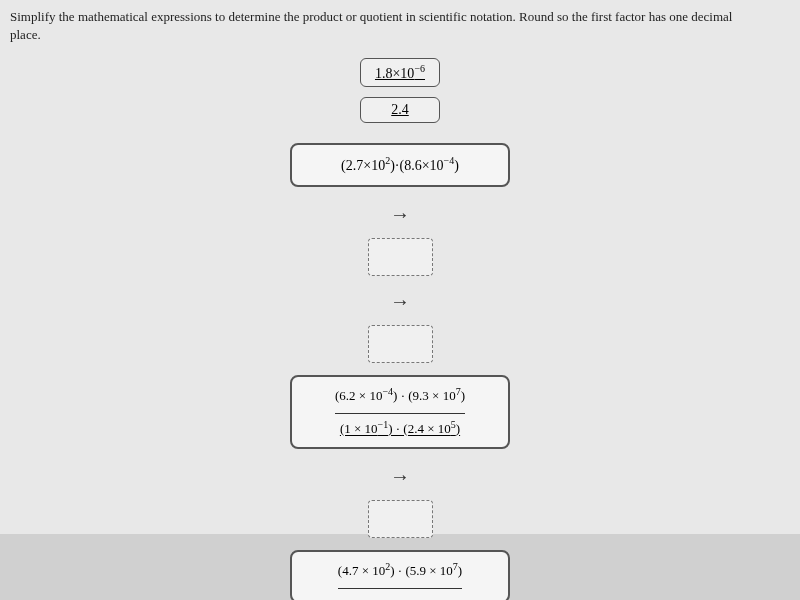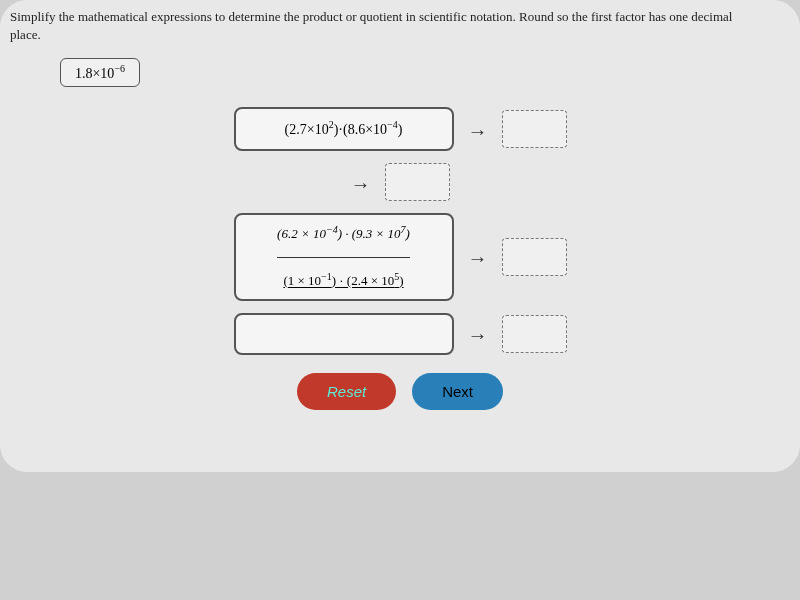--- a/index.html
+++ b/index.html
@@ -7,57 +7,57 @@
       width: 800px;
       height: 600px;
       background: #d0d0d0;
       font-family: 'Times New Roman', Times, serif;
       overflow: hidden;
       position: relative;
     }
     .page {
       background: #e8e8e8;
       width: 800px;
-      height: 472px;
+      height: 534px;
       position: relative;
-      border-radius: 27px;
     }
     .instruction {
       font-size: 13px;
       color: #222;
       padding: 8px 10px 4px 10px;
       line-height: 1.4;
     }
     .answer-bank {
       display: flex;
-      flex-direction: row;
+      flex-direction: column;
       gap: 10px;
       padding: 10px 60px 10px 60px;
       align-items: center;
+      text-decoration: underline;
     }
     .answer-tile {
       border: 1.5px solid #555;
       border-radius: 6px;
       padding: 4px 10px;
       font-size: 14px;
       background: #f0f0f0;
       min-width: 80px;
       text-align: center;
       font-family: 'Times New Roman', Times, serif;
     }
     .main-area {
       display: flex;
       flex-direction: column;
       align-items: center;
       gap: 12px;
       margin-top: 10px;
     }
     .problem-row {
       display: flex;
-      flex-direction: row;
+      flex-direction: column;
       align-items: center;
       gap: 14px;
     }
     .expression-box {
       border: 2px solid #555;
       border-radius: 8px;
       padding: 8px 14px;
       font-size: 14px;
       background: #f5f5f5;
       min-width: 220px;
@@ -83,23 +83,22 @@
     .fraction {
       display: inline-flex;
       flex-direction: column;
       align-items: center;
       vertical-align: middle;
       font-size: 13px;
       line-height: 1.3;
     }
     .fraction .numer {
       border-bottom: 1.5px solid #333;
-      padding-bottom: 14px;
-      margin-bottom: 12px;
-      font-style: italic;
+      padding-bottom: 8px;
+      margin-bottom: 4px;
     }
     .fraction .denom {
       padding-top: 0px;
       text-decoration: underline;
     }
     .buttons-row {
       display: flex;
       flex-direction: row;
       gap: 16px;
       justify-content: center;
@@ -127,20 +126,21 @@
   </style>
 </head>
 <body>
 <div class="page">
   <div class="instruction">
     Simplify the mathematical expressions to determine the product or quotient in scientific notation. Round so the first factor has one decimal<br>place.
   </div>
 
   <div class="answer-bank">
     <div class="answer-tile">1.8×10<sup>−6</sup></div>
+    <div class="answer-tile">2.4</div>
   </div>
 
   <div class="main-area">
 
     <div class="problem-row">
       <div class="expression-box">
         (2.7×10<sup>2</sup>)·(8.6×10<sup>−4</sup>)
       </div>
       <div class="arrow">→</div>
       <div class="drop-box"></div>
@@ -158,20 +158,21 @@
           <span class="denom">(1 × 10<sup>−1</sup>) · (2.4 × 10<sup>5</sup>)</span>
         </span>
       </div>
       <div class="arrow">→</div>
       <div class="drop-box"></div>
     </div>
 
     <div class="problem-row">
       <div class="expression-box">
         <span class="fraction">
+          <span class="numer">(4.7 × 10<sup>2</sup>) · (5.9 × 10<sup>7</sup>)</span>
         </span>
       </div>
       <div class="arrow">→</div>
       <div class="drop-box"></div>
     </div>
 
   </div>
 
   <div class="buttons-row">
     <button class="btn-reset">Reset</button>

